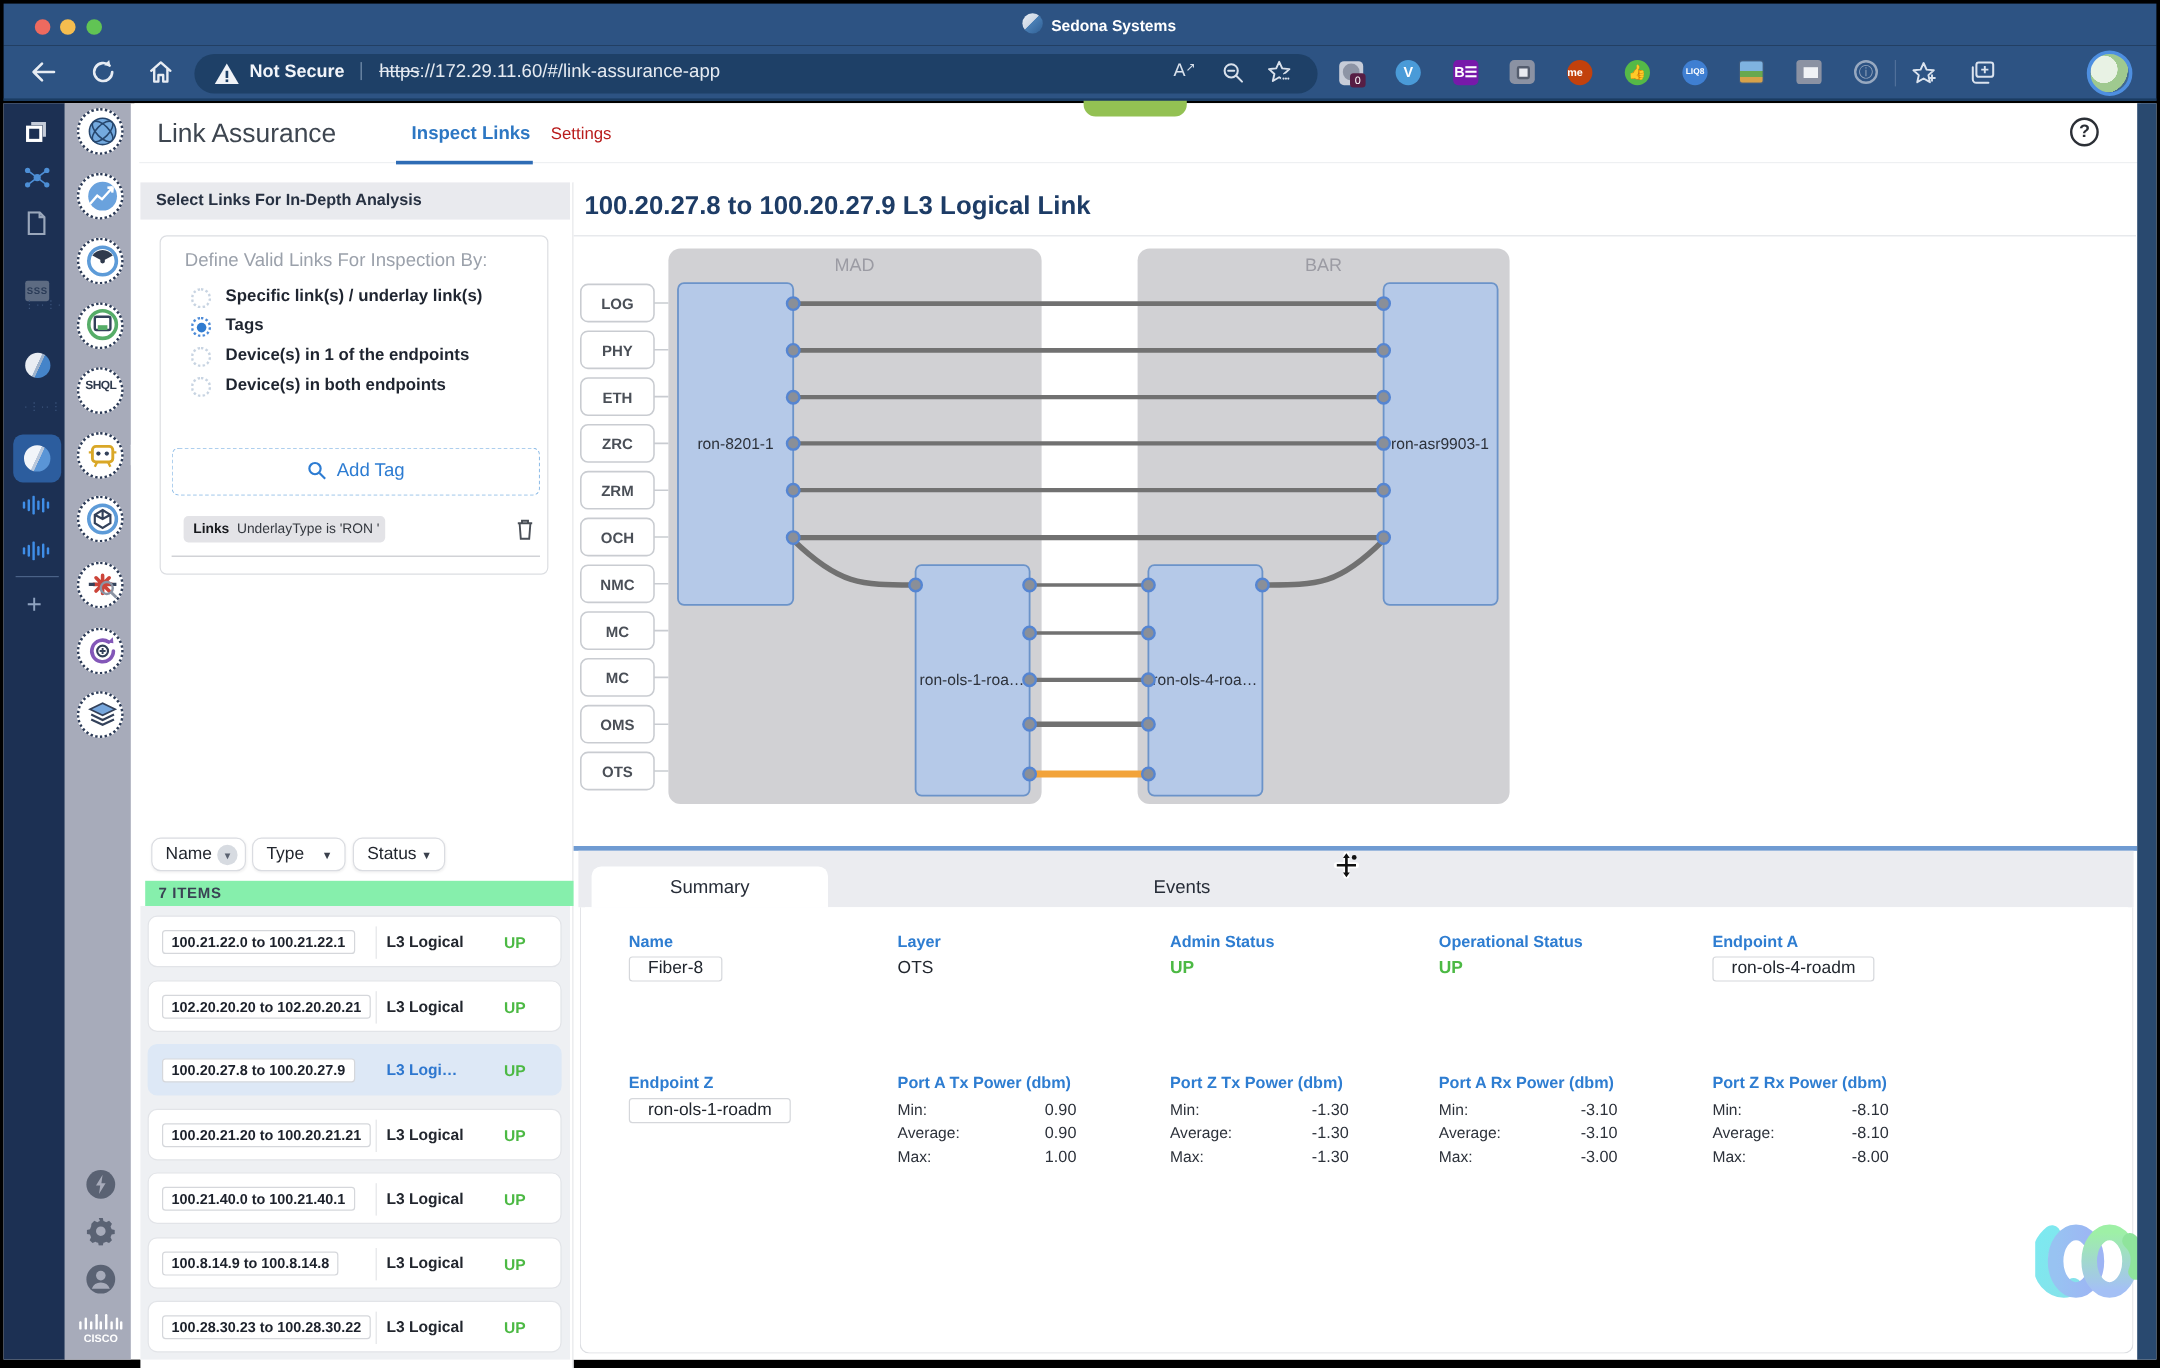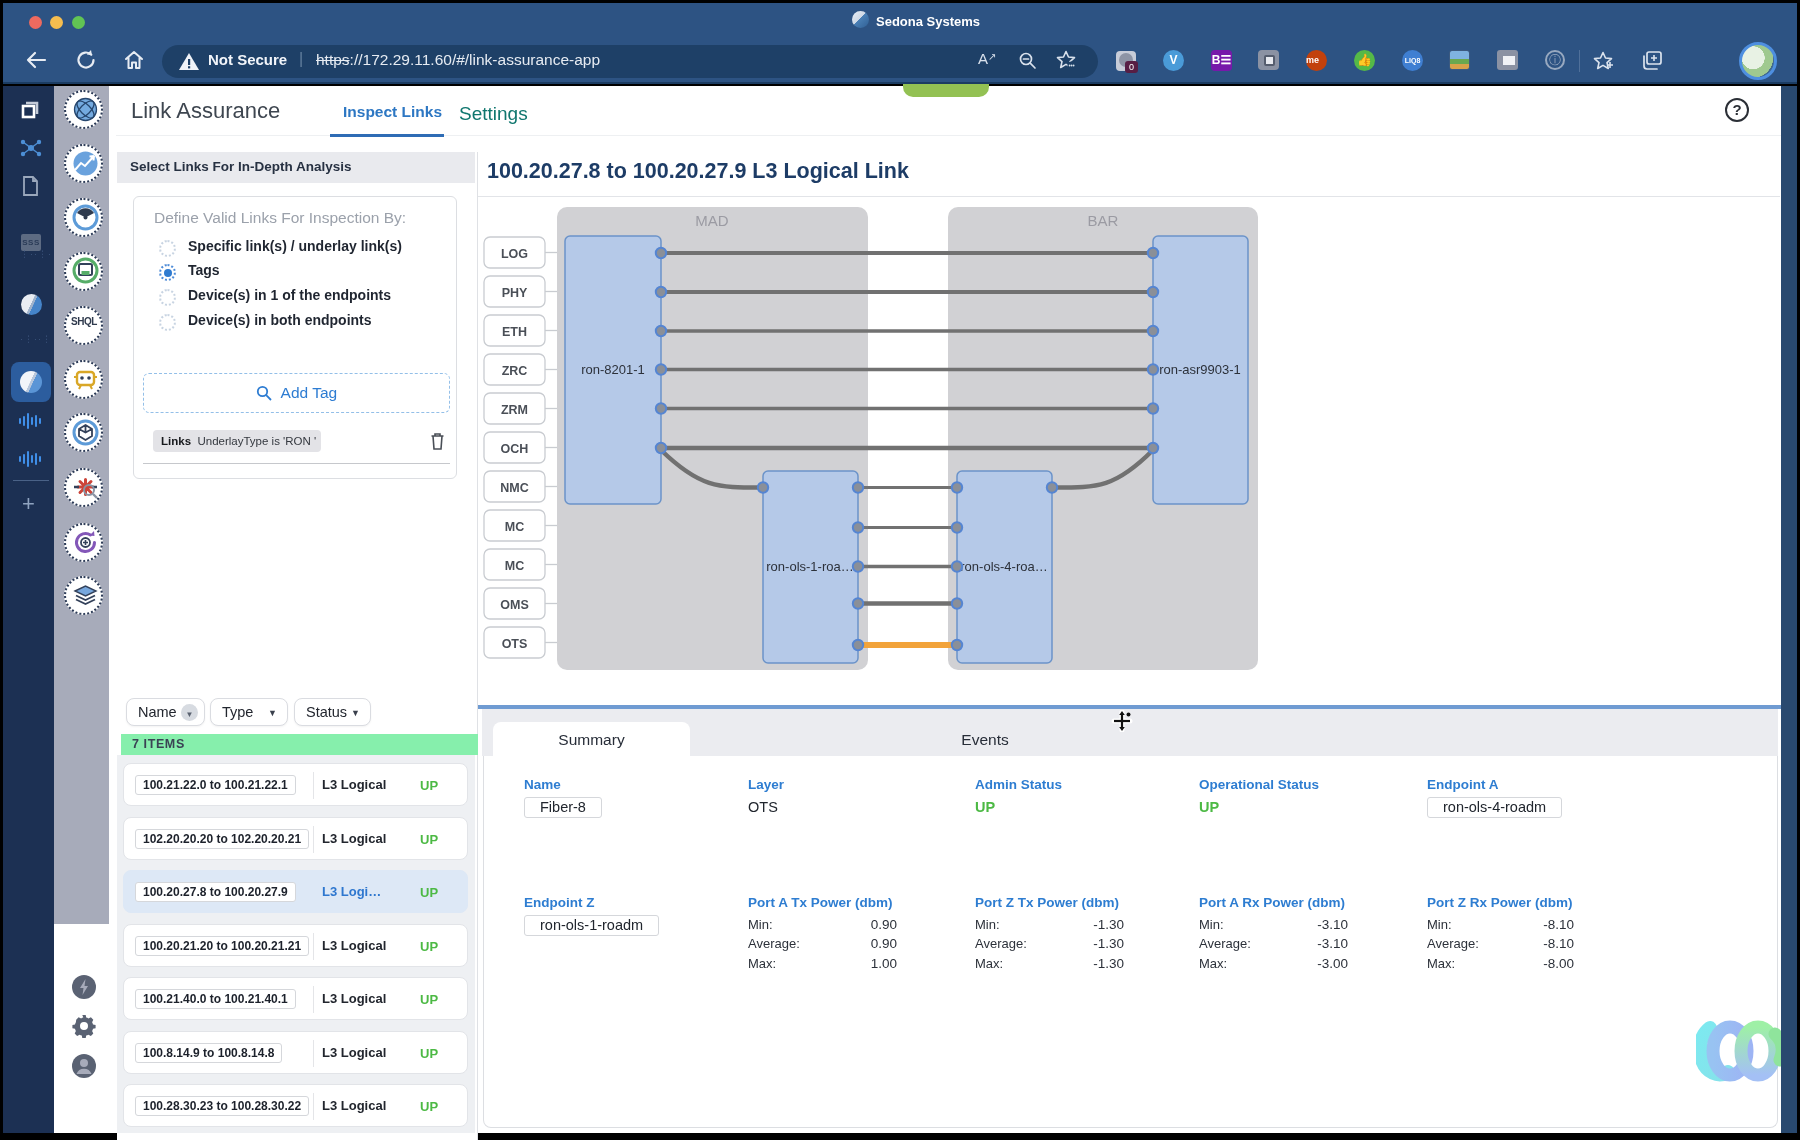--- a/index.html
+++ b/index.html
@@ -7,21 +7,21 @@
   body { font-family:"Liberation Sans", sans-serif; position:relative; }
   .abs { position:absolute; }
   
   #titlebar { left:3px; top:3px; width:1794px; height:35px; background:#2d5383; }
   #toolbar  { left:3px; top:38px; width:1794px; height:46px; background:#2d5383; border-bottom:2px solid #1b3c62;}
   .tl { width:13px; height:13px; border-radius:50%; top:13px; }
   #apparea { left:3px; top:86px; width:1794px; height:1047px; background:#fff; }
   #rightstrip { left:1781px; top:86px; width:16px; height:1047px; background:#29496f; }
   
   #sidenav { left:0px; top:0px; width:51px; height:1047px; background:#1c3053; }
-  #grayrail { left:51px; top:0px; width:55px; height:838px; background:#a7abba; }
+  #grayrail { left:51px; top:0px; width:55px; height:1047px; background:#a7abba; }
   .railbtn { left:10px; width:39px; height:39px; border-radius:50%; background:#fff; border:2px dotted #2c3b57; }
   
   #appheader { left:109px; top:0px; width:1672px; height:66px; background:#fff; }
   .tabu { position:absolute; height:3px; background:#2e6cb5; }
   
   #lpanel { left:114px; top:66px; width:361px; height:1037px; background:#fff; border-right:1px solid #dfe1e5;}
   #lphead { left:0px; top:0px; width:358px; height:31px; background:#e9eaee; }
   .radio { width:17px; height:17px; border-radius:50%; border:2px dotted #c8d4e2; background:#fff;}
   .rlabel { left:54px; font-size:14px; font-weight:bold; color:#1f2530; }
   .fbtn { height:28px; background:#fff; border:1px solid #dadce1; border-radius:8px; font-size:14.5px; color:#22262e; padding:5px 0 0 11px; box-shadow:0 1px 2px rgba(0,0,0,0.05);}
@@ -255,21 +255,21 @@
           <line x1="36" y1="8" x2="36" y2="13"></line>
       </g>
       <text x="19" y="24" font-size="9" font-weight="bold" fill="#fff" text-anchor="middle" font-family="Liberation Sans">CISCO</text>
     </svg>
   </div>
   <div class="abs" id="appheader">
     <div class="abs" style="left:19px; top:12px; font-size:22px; color:#3e4650;">Link Assurance</div>
     <div class="abs" style="left:231px; top:17px; font-size:15.5px; font-weight:bold; color:#2d77c3;">Inspect Links</div>
     <div class="abs" style="left:4px; top:49px; width:1668px; height:1px; background:#eef0f2;"></div>
       <div class="abs tabu" style="left:218px; top:48px; width:114px;"></div>
-    <div class="abs" style="left:347px; top:17px; font-size:19px; color:#0f766e;">Settings</div>
+    <div class="abs" style="left:347px; top:17px; font-size:14px; color:#b91c1c;">Settings</div>
     <div class="abs" style="left:1613px; top:12px; width:24px; height:24px; border-radius:50%; border:2.5px solid #2b2f36; color:#2b2f36; font-size:15px; font-weight:bold; text-align:center; line-height:20px;">?</div>
   </div>
   <div class="abs" id="lpanel">
     <div class="abs" id="lphead">
         <div class="abs" style="left:13px; top:7px; font-size:13.5px; font-weight:bold; color:#273142;">Select Links For In-Depth Analysis</div>
       </div>
     <div class="abs" style="left:16px; top:44px; width:324px; height:283px; background:#fff; border:1px solid #dcdee2; border-radius:6px;">
       <div class="abs" style="left:20px; top:12px; font-size:15.5px; color:#9ba1ab;">Define Valid Links For Inspection By:</div>
       <div class="abs radio" style="left:25px; top:43px;"></div>
       <div class="abs radio" style="left:25px; top:67px; border-color:#4d8bd8;">

